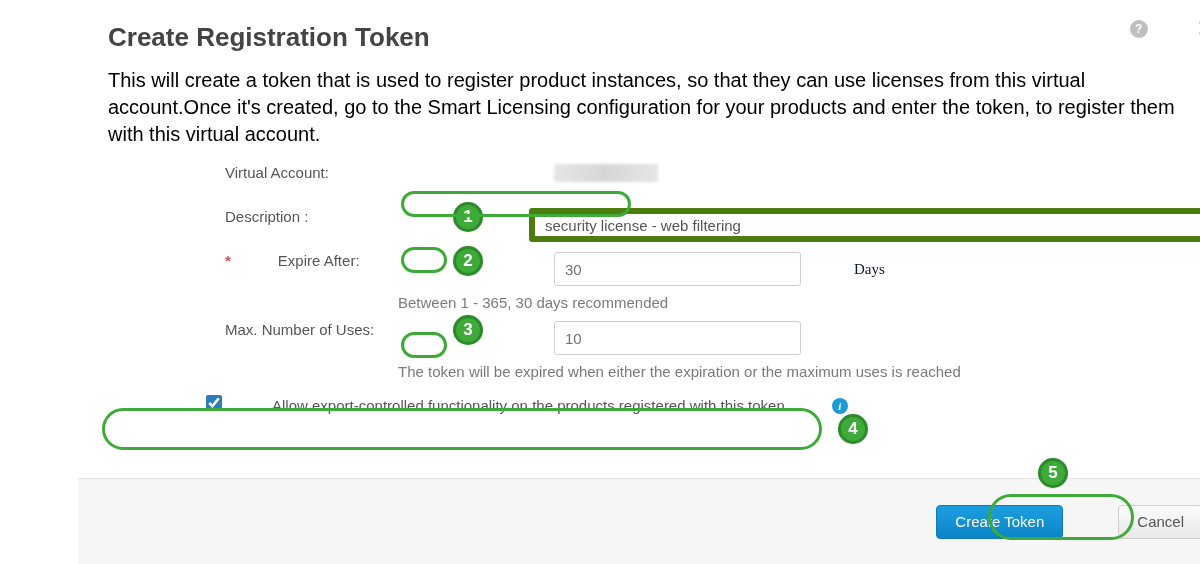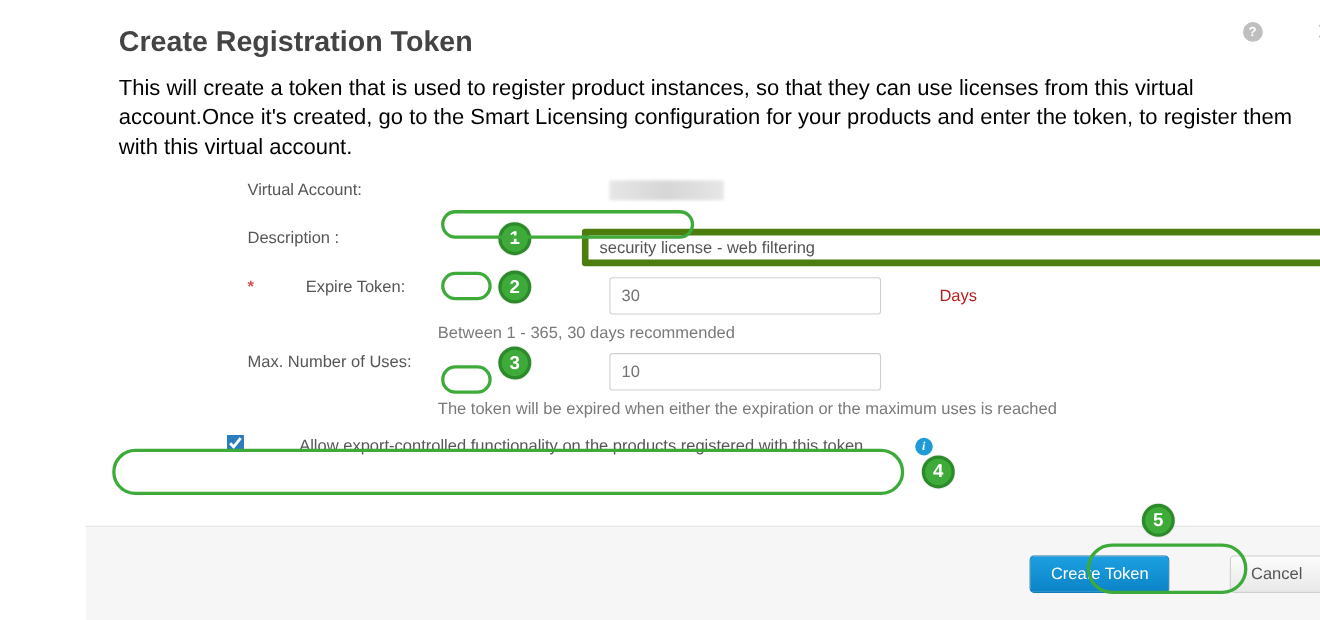--- a/index.html
+++ b/index.html
@@ -95,21 +95,21 @@
     width: 247px; height: 34px;
     border: 1px solid #cfcfcf; border-radius: 3px;
     padding: 0 10px; font-size: 15px; color: #737373;
   }
   .hint {
     color: #7a7a7a;
     font-size: 15px;
     margin-left: 290px;
     padding: 2px 0 6px 0;
   }
-  .days-label { color: #b91c1c; }
+  .days-label { color: #0f172a; font-family: Liberation Serif, serif; }
   .step-badge {
     width: 30px; height: 30px;
     border-radius: 50%;
     background: #3eaa3a;
     border: 3px solid #2c8a2a;
     color: #fff;
     font-weight: bold;
     font-size: 17px;
     display: flex; align-items: center; justify-content: center;
     position: absolute;
@@ -213,21 +213,21 @@
         <span class="step-badge">1</span>
       </div>
       <div class="field-col">
         <input type="text" class="wide" value="security license - web filtering" style="">
       </div>
     </div>
 
     <div class="row">
       <div class="label-col">
         <span class="req">*</span>
-        <span>Expire Token:</span>
+        <span>Expire After:</span>
         <span class="step-badge">2</span>
       </div>
       <div class="field-col">
         <input type="text" class="small" value="30" style="">
         <span class="days-label">Days</span>
       </div>
     </div>
 
     <div class="hint">Between 1 - 365, 30 days recommended</div>
 

